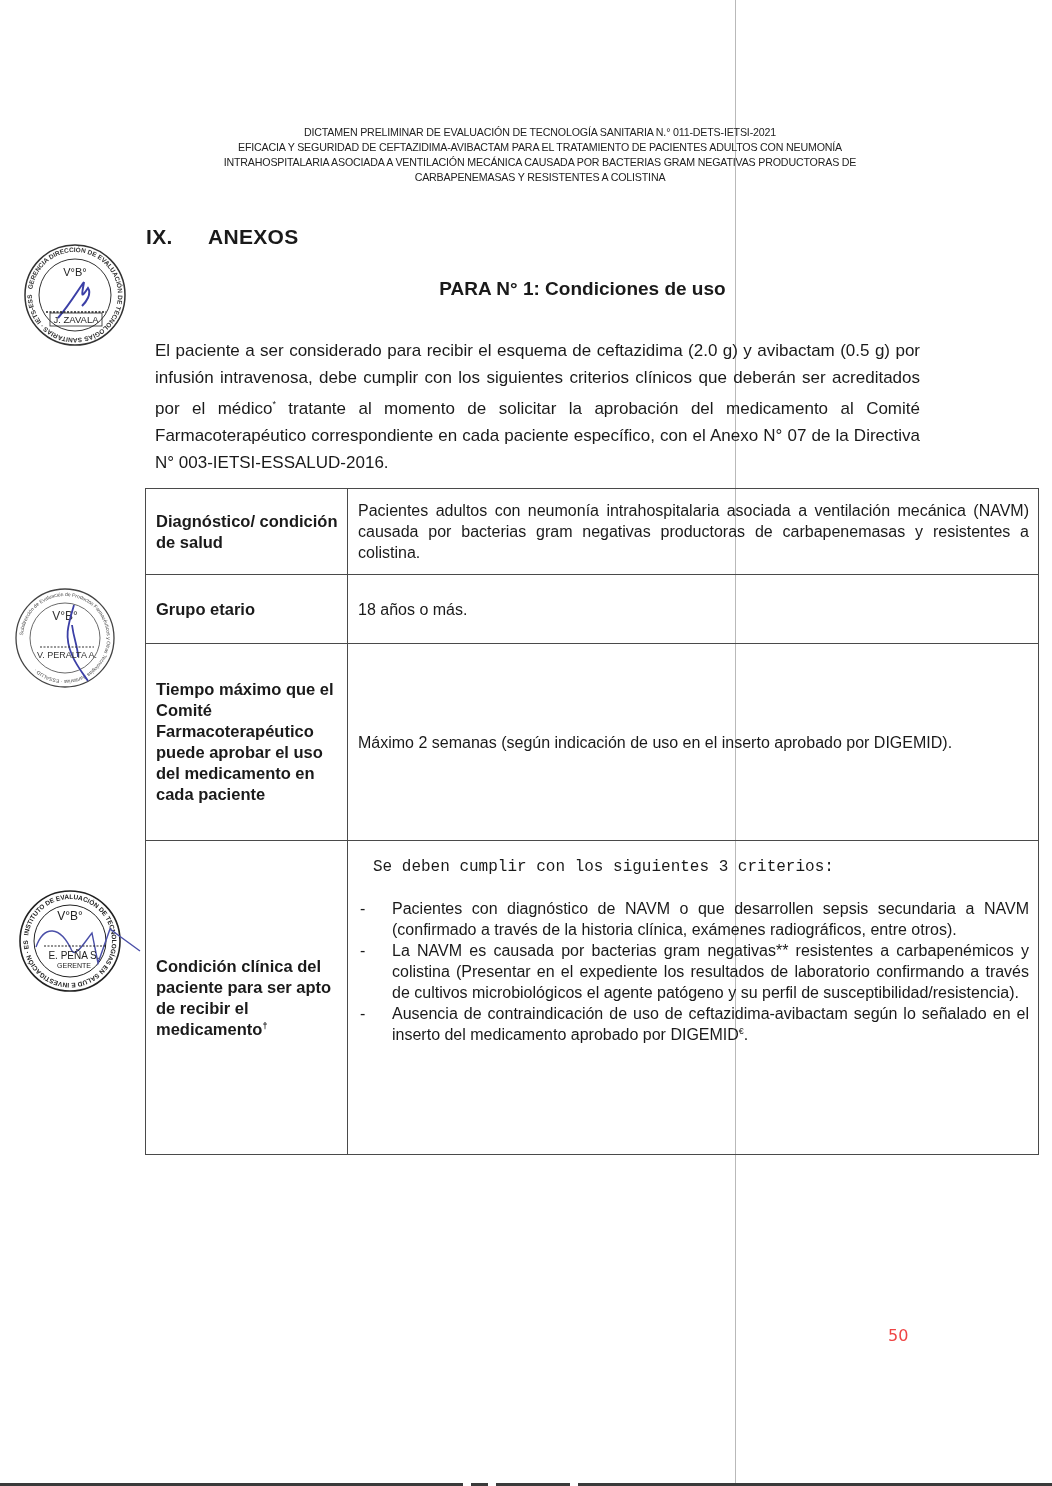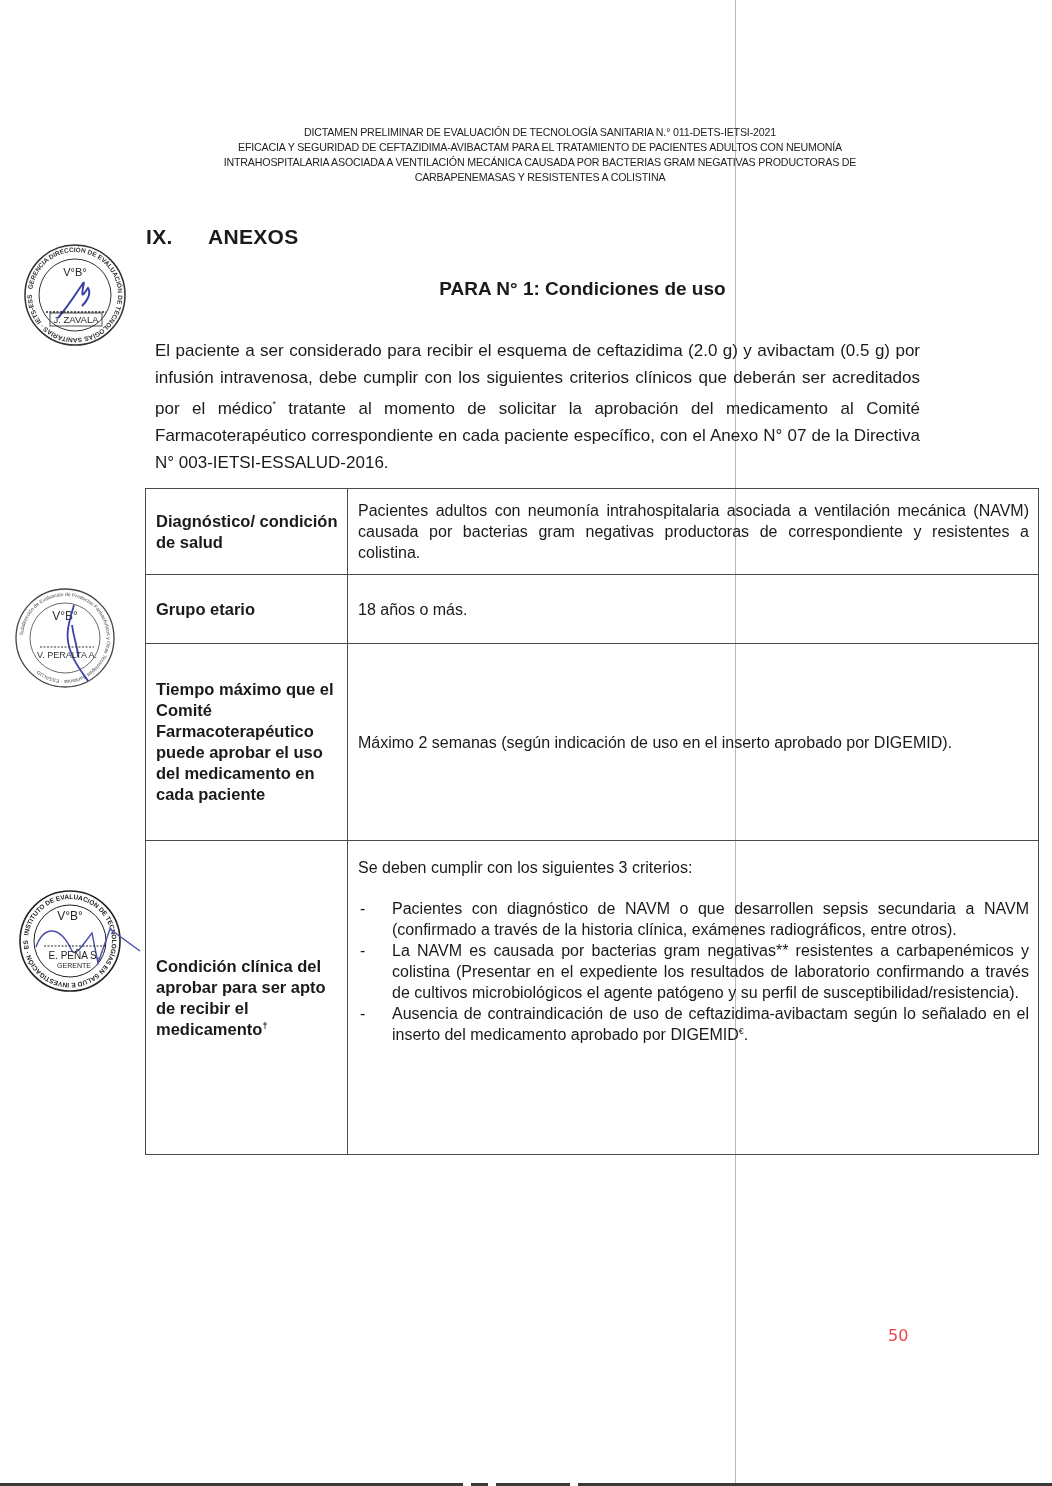--- a/index.html
+++ b/index.html
@@ -45,21 +45,21 @@
   table.conds td {
     border: 1.3px solid #4a4a4a; vertical-align: middle;
     padding: 8px 9px 8px 10px; line-height: 21px;
   }
   td.label { width: 182px; font-weight: bold; font-size: 16.5px; }
   td.value { text-align: justify; }
   .row1 td { height: 69px; }
   .row2 td { height: 52px; }
   .row3 td { height: 180px; }
   .row4 td { height: 289px; }
-  .crit-intro { margin: 0 0 20px 0; }
+  .crit-intro { margin: 0 0 20px 15px; font-family: Liberation Mono, monospace; }
   ul.crit { list-style: none; margin: 0; padding: 0; }
   ul.crit li { position: relative; padding-left: 34px; text-align: justify; }
   ul.crit li .dash { position: absolute; left: 2px; top: 0; }
   sup.sm { font-size: 9px; line-height: 0; }
   .stamp { position: absolute; }
   .page-num {
     position: absolute; left: 888px; top: 1326px; font-size: 16px; color: #ef4444;
     font-family: "DejaVu Sans", sans-serif;
   }
 </style>
@@ -82,32 +82,32 @@
 <div class="annex-title">PARA N° 1: Condiciones de uso</div>
 
 <p class="intro" style="margin:9px;">
   <span>El paciente a ser considerado para recibir el esquema de ceftazidima (2.0 g) y avibactam (0.5 g) por infusión intravenosa, debe cumplir con los siguientes criterios clínicos que deberán ser acreditados por el médico</span><sup>*</sup><span> tratante al momento de solicitar la aprobación del medicamento al Comité Farmacoterapéutico correspondiente en cada paciente específico, con el Anexo N° 07 de la Directiva N° 003-IETSI-ESSALUD-2016.</span>
 </p>
 
 <table class="conds">
   <tbody>
       <tr class="row1">
     <td class="label">Diagnóstico/ condición de salud</td>
-    <td class="value">Pacientes adultos con neumonía intrahospitalaria asociada a ventilación mecánica (NAVM) causada por bacterias gram negativas productoras de correspondiente y resistentes a colistina.</td>
+    <td class="value">Pacientes adultos con neumonía intrahospitalaria asociada a ventilación mecánica (NAVM) causada por bacterias gram negativas productoras de carbapenemasas y resistentes a colistina.</td>
   </tr>
   <tr class="row2">
     <td class="label">Grupo etario</td>
     <td class="value">18 años o más.</td>
   </tr>
   <tr class="row3">
     <td class="label">Tiempo máximo que el Comité Farmacoterapéutico puede aprobar el uso del medicamento en cada paciente</td>
     <td class="value">Máximo 2 semanas (según indicación de uso en el inserto aprobado por DIGEMID).</td>
   </tr>
   <tr class="row4">
-    <td class="label"><span>Condición clínica del aprobar para ser apto de recibir el medicamento</span><sup class="sm">†</sup></td>
+    <td class="label"><span>Condición clínica del paciente para ser apto de recibir el medicamento</span><sup class="sm">†</sup></td>
     <td class="value" style="vertical-align:top; padding-top:16px;">
       <p class="crit-intro">Se deben cumplir con los siguientes 3 criterios:</p>
       <ul class="crit">
         <li><span class="dash">-</span><span>Pacientes con diagnóstico de NAVM o que desarrollen sepsis secundaria a NAVM (confirmado a través de la historia clínica, exámenes radiográficos, entre otros).</span></li>
         <li><span class="dash">-</span><span>La NAVM es causada por bacterias gram negativas** resistentes a carbapenémicos y colistina (Presentar en el expediente los resultados de laboratorio confirmando a través de cultivos microbiológicos el agente patógeno y su perfil de susceptibilidad/resistencia).</span></li>
         <li><span class="dash">-</span><span>Ausencia de contraindicación de uso de ceftazidima-avibactam según lo señalado en el inserto del medicamento aprobado por DIGEMID</span><sup class="sm">€</sup><span>.</span></li>
       </ul>
     </td>
   </tr>
 </tbody>

